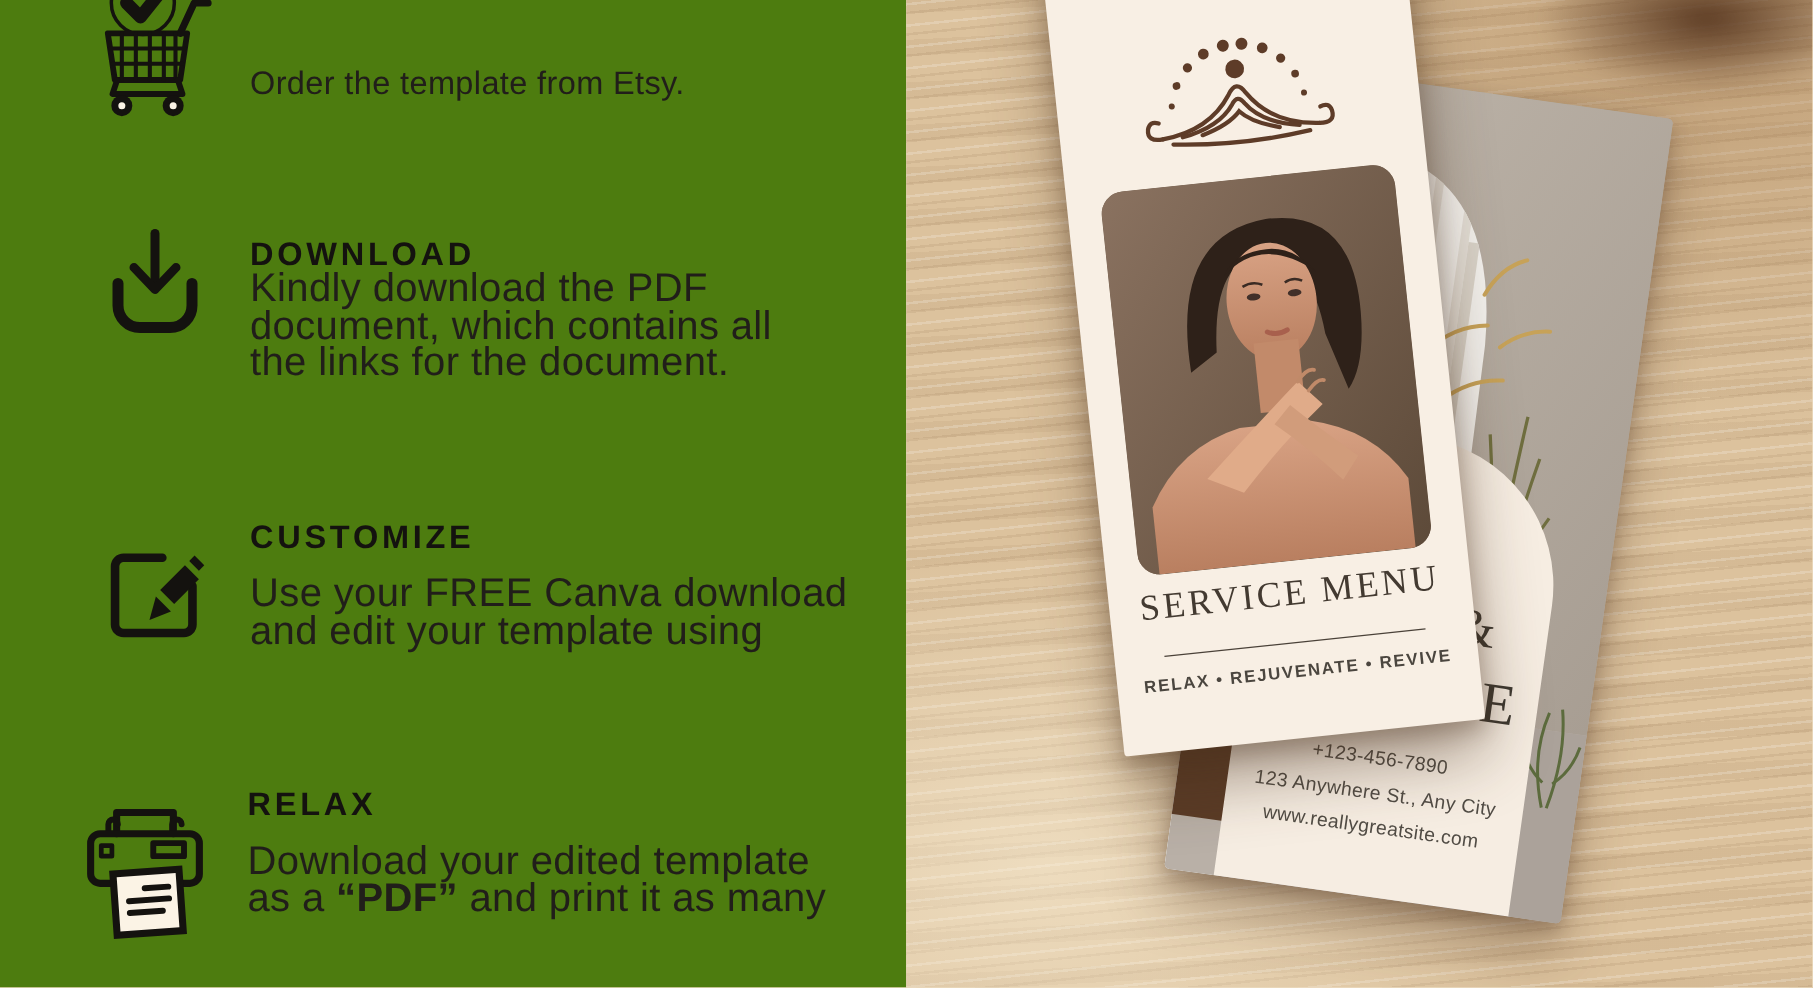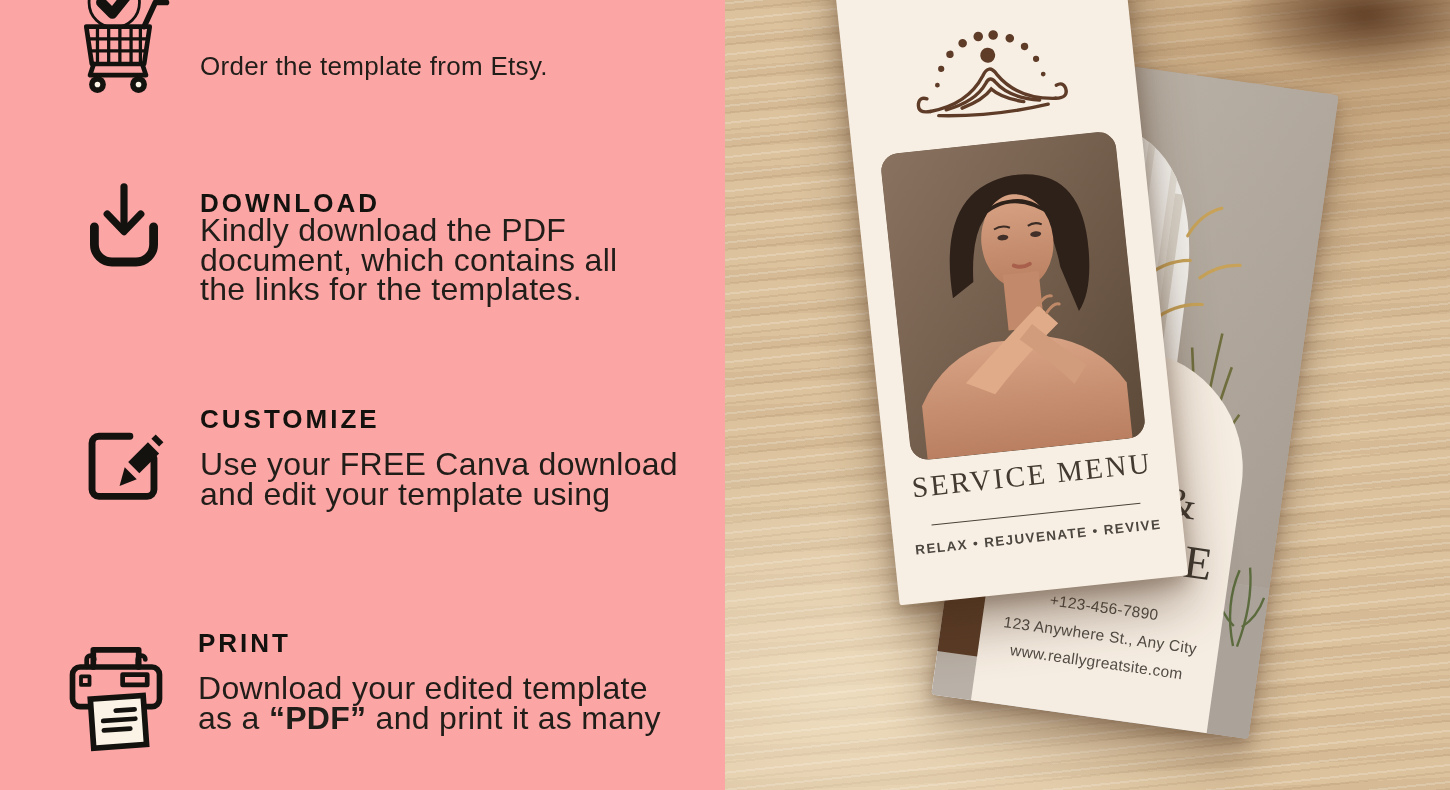--- a/index.html
+++ b/index.html
@@ -4,21 +4,21 @@
 <style>
   html,body{margin:0;padding:0;}
   body{
     width:1450px;height:790px;overflow:hidden;position:relative;
     font-family:"Liberation Sans","DejaVu Sans",sans-serif;
     background:#FBF3E5;
   }
   
   .left-panel{
     position:absolute;left:0;top:0;width:725px;height:790px;
-    background:#fca5a5;z-index:1;
+    background:#4d7c0f;z-index:1;
   }
   .step{position:absolute;left:0;width:725px;}
   .step-icon{position:absolute;}
   .step-icon svg{display:block;}
   .icon-stroke{stroke:#14120f;fill:none;stroke-linecap:round;stroke-linejoin:round;}
   .step-heading{
     position:absolute;left:200px;
     font-size:26px;font-weight:700;letter-spacing:3px;color:#14120f;
   }
   .step-body{
@@ -122,25 +122,25 @@
       <svg width="80" height="92" viewBox="0 0 100 114">
         <path class="icon-stroke" d="M50,8 V60" stroke-width="9"></path>
         <path class="icon-stroke" d="M29,42 L50,64 L71,42" stroke-width="9"></path>
         <path class="icon-stroke" d="M13,58 v22 a22,22 0 0 0 22,22 h30 a22,22 0 0 0 22,-22 v-22" stroke-width="11"></path>
       </svg>
     </div>
     <div class="step-heading" style="top:188px;">DOWNLOAD</div>
     <div class="step-body" style="top:216px;">
       <div>Kindly download the PDF</div>
       <div>document, which contains all</div>
-      <div>the links for the templates.</div>
-    </div>
-  </div>
-
-  <div class="step" style="top:4px;height:150px;">
+      <div>the links for the document.</div>
+    </div>
+  </div>
+
+  <div class="step" style="top:14px;height:150px;">
     <div class="step-icon" style="left:80px;top:414px;">
       <svg width="86" height="88" viewBox="0 0 100 100">
         <path class="icon-stroke" d="M86,46 V82 a8,8 0 0 1 -8,8 H22 a8,8 0 0 1 -8,-8 V28 a8,8 0 0 1 8,-8 h36" stroke-width="8" stroke-linecap="butt"></path>
         <polygon points="56,50 79,27 92,40 69,63" fill="#14120f"></polygon>
         <polygon points="83,23 88,18 97,27 92,32" fill="#14120f"></polygon>
         <polygon points="46,78 52,56 66,70" fill="#14120f"></polygon>
       </svg>
     </div>
     <div class="step-heading" style="top:400px;">CUSTOMIZE</div>
     <div class="step-body" style="top:446px;">
@@ -157,21 +157,21 @@
         <path class="icon-stroke" d="M78,26 v-8 a4,4 0 0 1 8,0" stroke-width="5"></path>
         <rect class="icon-stroke" x="9" y="26" width="92" height="42" rx="8" stroke-width="6"></rect>
         <rect class="icon-stroke" x="18" y="36" width="9" height="9" stroke-width="4"></rect>
         <rect class="icon-stroke" x="62" y="34" width="26" height="11" stroke-width="5"></rect>
         <g transform="rotate(-4 58 90)">
           <rect x="30" y="58" width="56" height="52" fill="#FBF3E5" stroke="#14120f" stroke-width="6"></rect>
           <path class="icon-stroke" d="M56,72 H76 M42,82 H76 M42,92 H70" stroke-width="5"></path>
         </g>
       </svg>
     </div>
-    <div class="step-heading" style="top:628px;left:198px;">PRINT</div>
+    <div class="step-heading" style="top:628px;left:198px;">RELAX</div>
     <div class="step-body" style="top:674px;left:198px;">
       <div>Download your edited template</div>
       <div><span>as a </span><span class="bold-seg">“PDF”</span><span> and print it as many</span></div>
     </div>
   </div>
 </div>
 
 <div class="right-panel">
   <div class="wood-dark-corner"></div>
 

